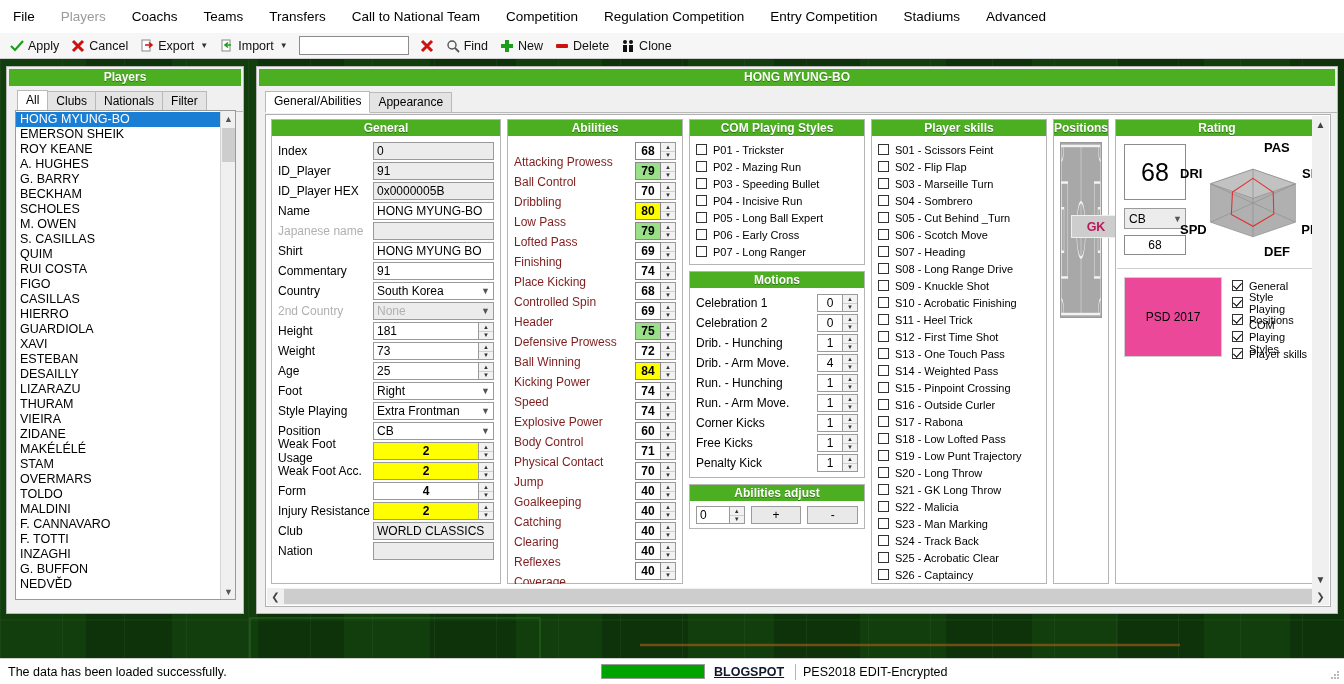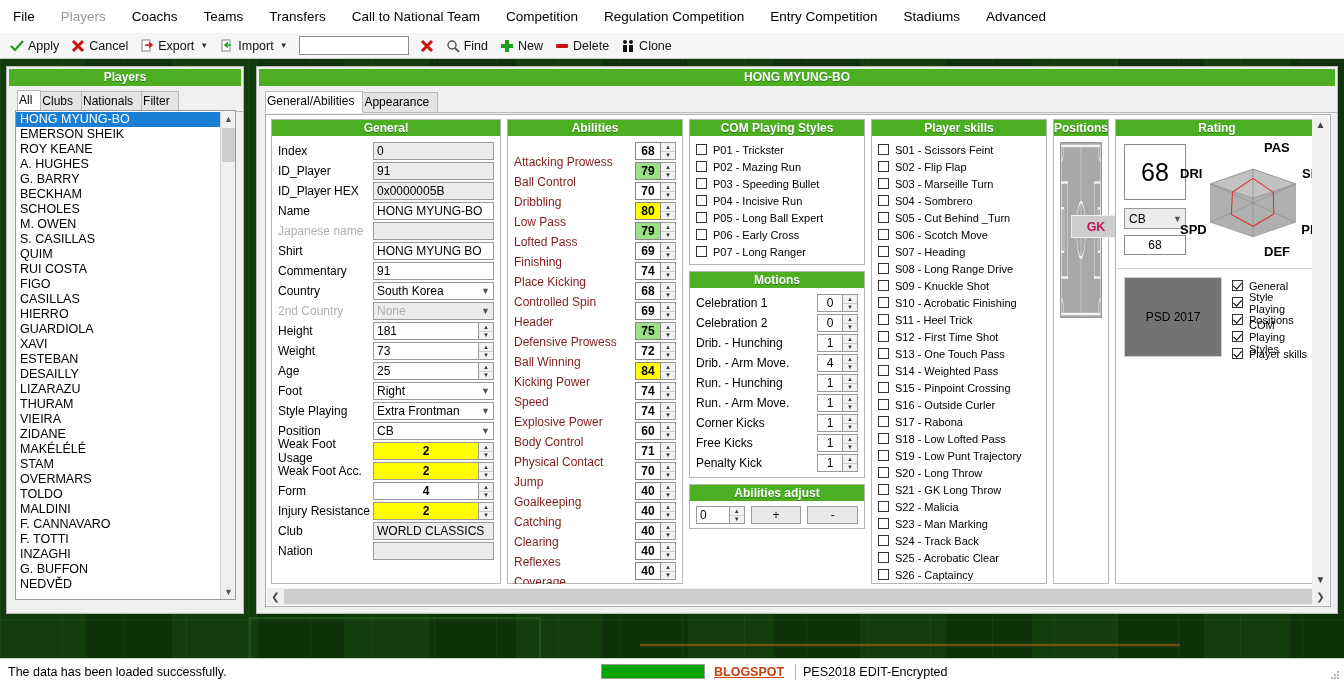--- a/index.html
+++ b/index.html
@@ -65,21 +65,21 @@
     text-align: center; height: 16px; line-height: 16px;
     text-shadow: 0 1px 0 rgba(0,0,0,0.35);
   }
   #players-header { margin: 2px 2px 0 2px; height: 17px; line-height:17px; }
   #players-tabs {
     display: flex; margin: 6px 0 0 8px; height: 20px; align-items: flex-end;
     border-bottom: 1px solid #b9b9b9; padding-left: 2px;
   }
   .ptab {
     border: 1px solid #b9b9b9; border-bottom: none; background: #e4e4e4;
-    padding: 2px 8px 3px 1px; font-size: 12px; margin-right: -1px; cursor: default;
+    padding: 2px 8px 3px 8px; font-size: 12px; margin-right: -1px; cursor: default;
     color:#000;
   }
   .ptab.active { background: #ffffff; border-bottom: 1px solid #fff;
     margin-bottom: -1px; padding-bottom: 4px; }
   #players-listwrap {
     position: absolute; left: 8px; top: 43px; width: 221px; height: 490px;
     background: #ffffff; border: 1px solid #9a9a9a;
     display: flex;
   }
   #players-list {
@@ -222,21 +222,21 @@
     font-size: 12px; display:flex; align-items:center; padding: 0 4px;
     position: relative; margin-top: 8px; color:#000;
   }
   .rat-small {
     width: 62px; height: 20px; border: 1px solid #8b8b8b; background: #fff;
     font-size: 12px; display:flex; align-items:center; justify-content:center;
     margin-top: 6px; color:#000;
   }
   .axlab { position: absolute; font-size: 13px; font-weight: bold; color: #000; }
   #psdbox {
-    width: 98px; height: 80px; background: #737373; border: 1px solid #cfcfcf;
+    width: 98px; height: 80px; background: #ec4899; border: 1px solid #cfcfcf;
     display: flex; align-items: center; justify-content: center;
     font-size: 12px; color: #000;
   }
 
   
   .hsb {
     position: absolute; left: 1px; right: 1px; bottom: 1px; height: 17px;
     background: #f0f0f0; display: flex; align-items: center;
   }
   .hsb .ar { width: 17px; text-align: center; font-size: 10px; color: #444; }
@@ -253,21 +253,21 @@
     position: absolute; left: 0; bottom: 0; width: 1344px; height: 26px;
     background: #ffffff; border-top: 1px solid #d0d0d0;
     display: flex; align-items: center;
   }
   #status-text { padding-left: 8px; font-size: 12.5px; color: #000; }
   #status-green {
     position: absolute; left: 601px; width: 104px; height: 15px;
     background: #00a400; border: 1px solid #9a9a9a;
   }
   #status-blogspot {
-    position: absolute; left: 714px; font-size: 12.5px; color: #c2410c;
+    position: absolute; left: 714px; font-size: 12.5px; color: #0f172a;
     text-decoration: underline; font-weight: bold;
   }
   #status-sep { position: absolute; left: 795px; width:1px; height: 16px; background:#b5b5b5; }
   #status-app { position: absolute; left: 803px; font-size: 12.5px; color:#000; }
   #status-grip {
     position: absolute; right: 3px; bottom: 3px; width: 12px; height: 12px;
   }
 </style>
 </head>
 <body>

